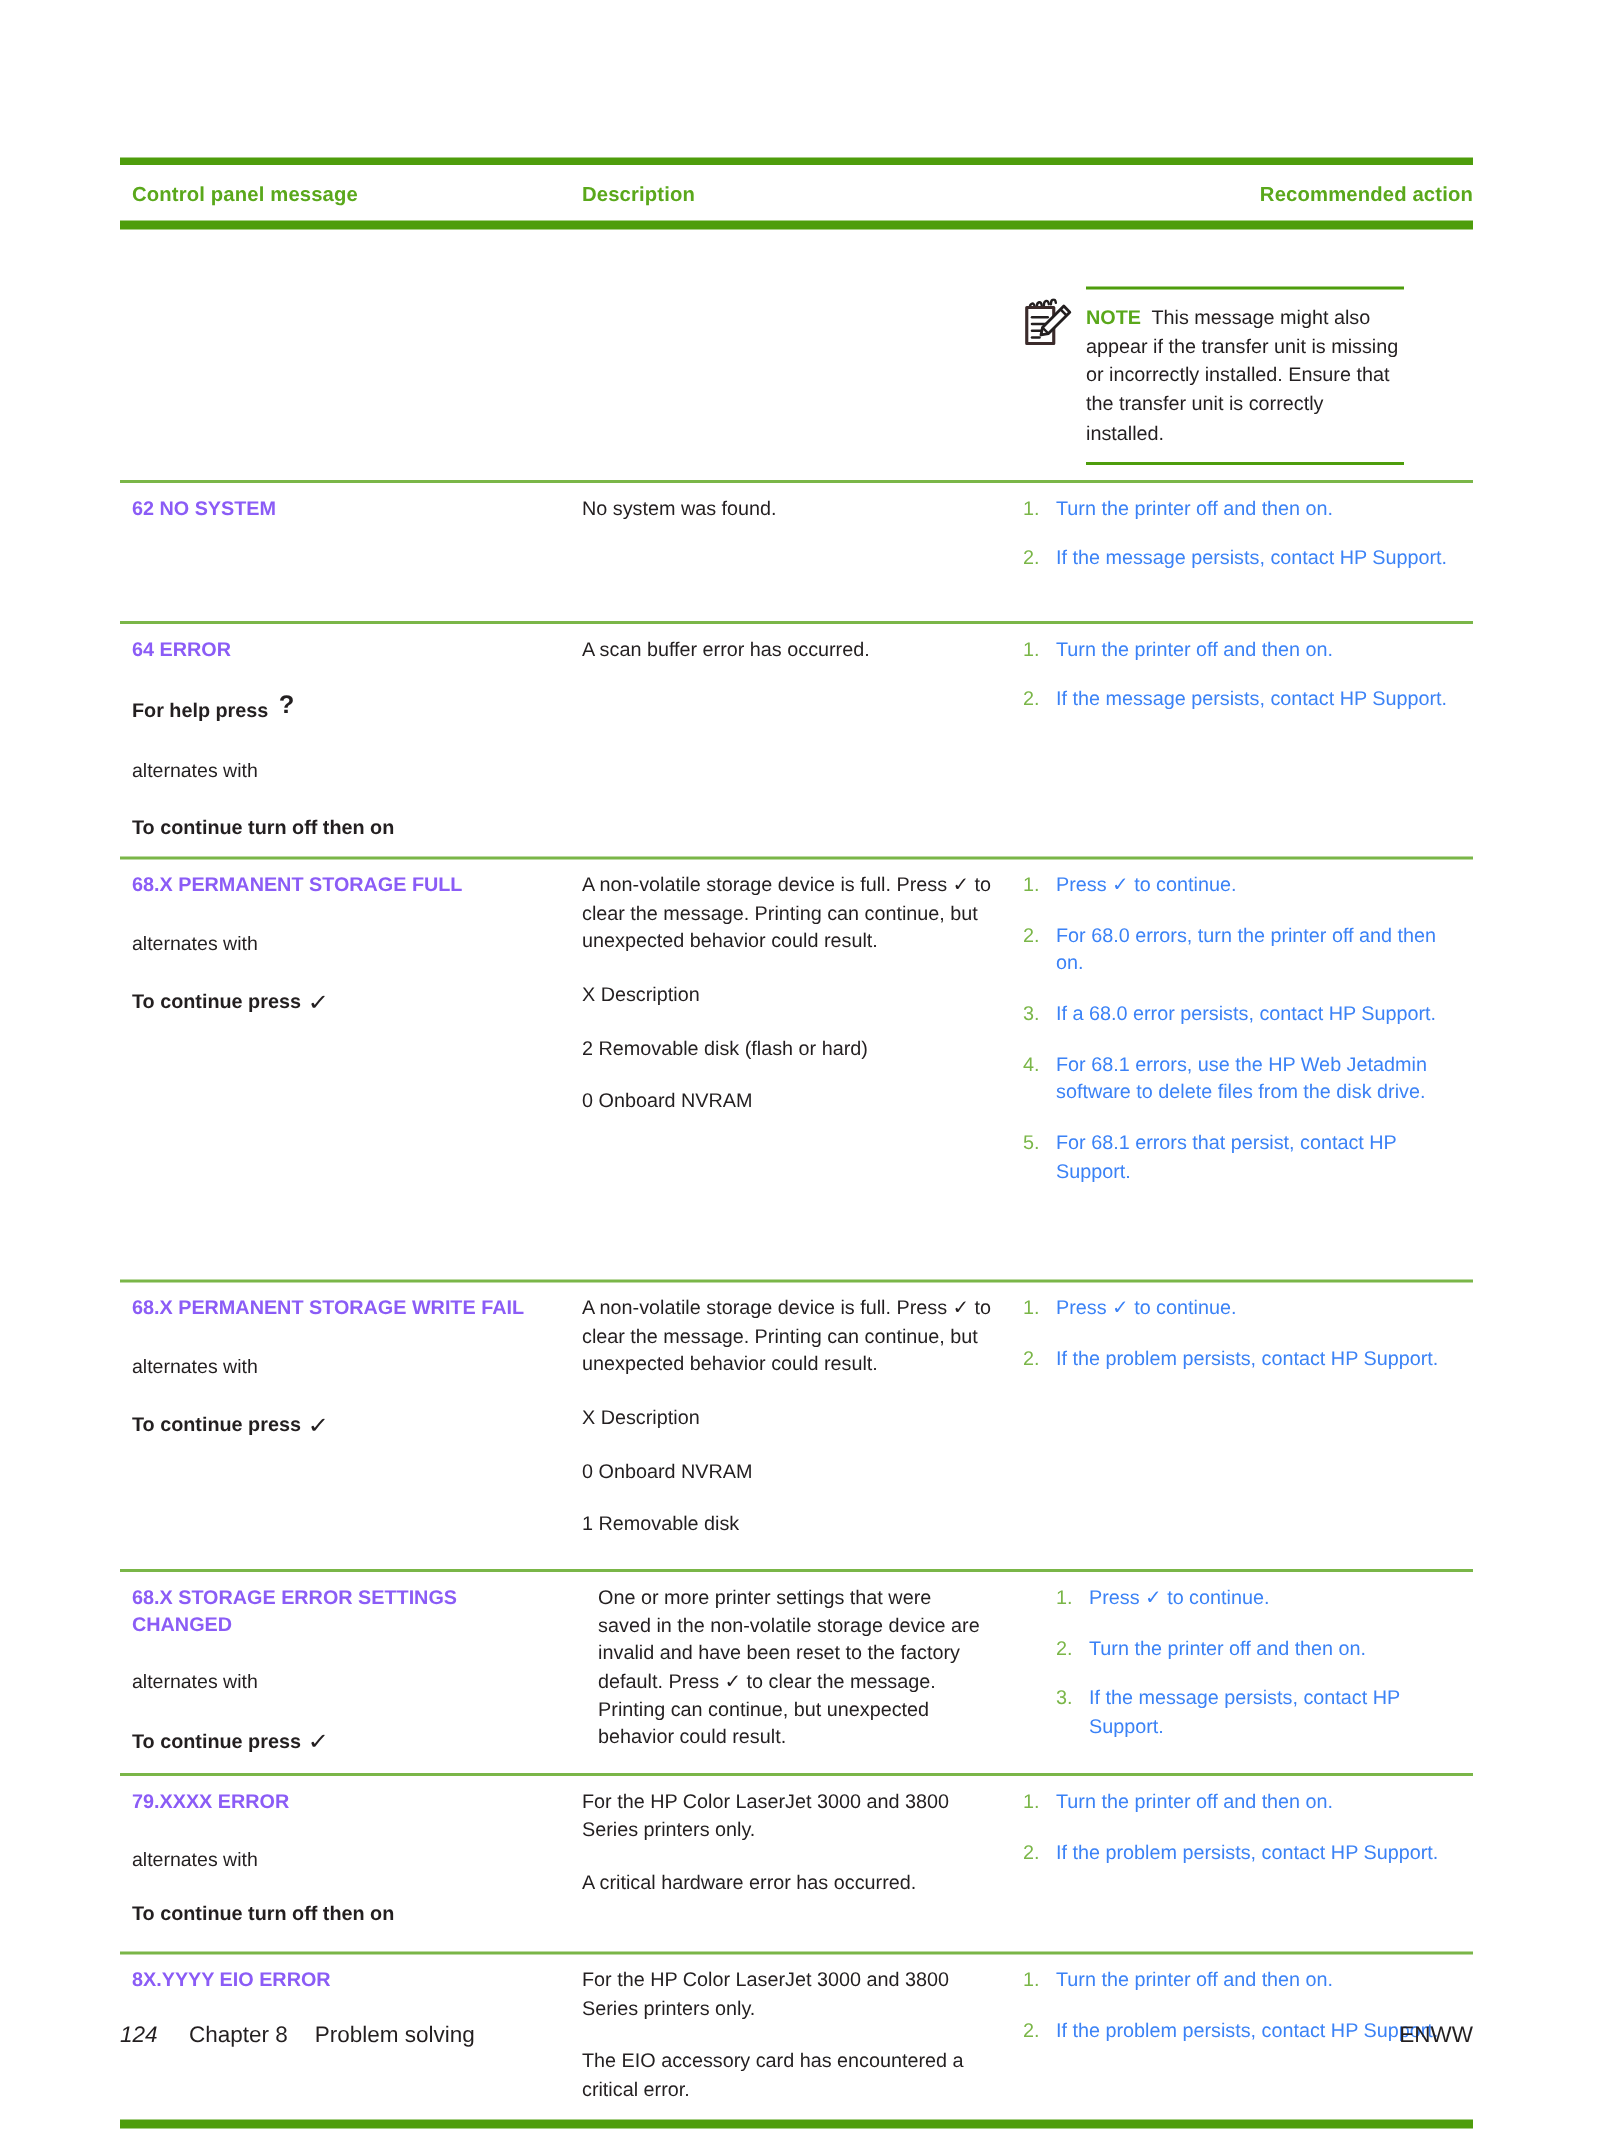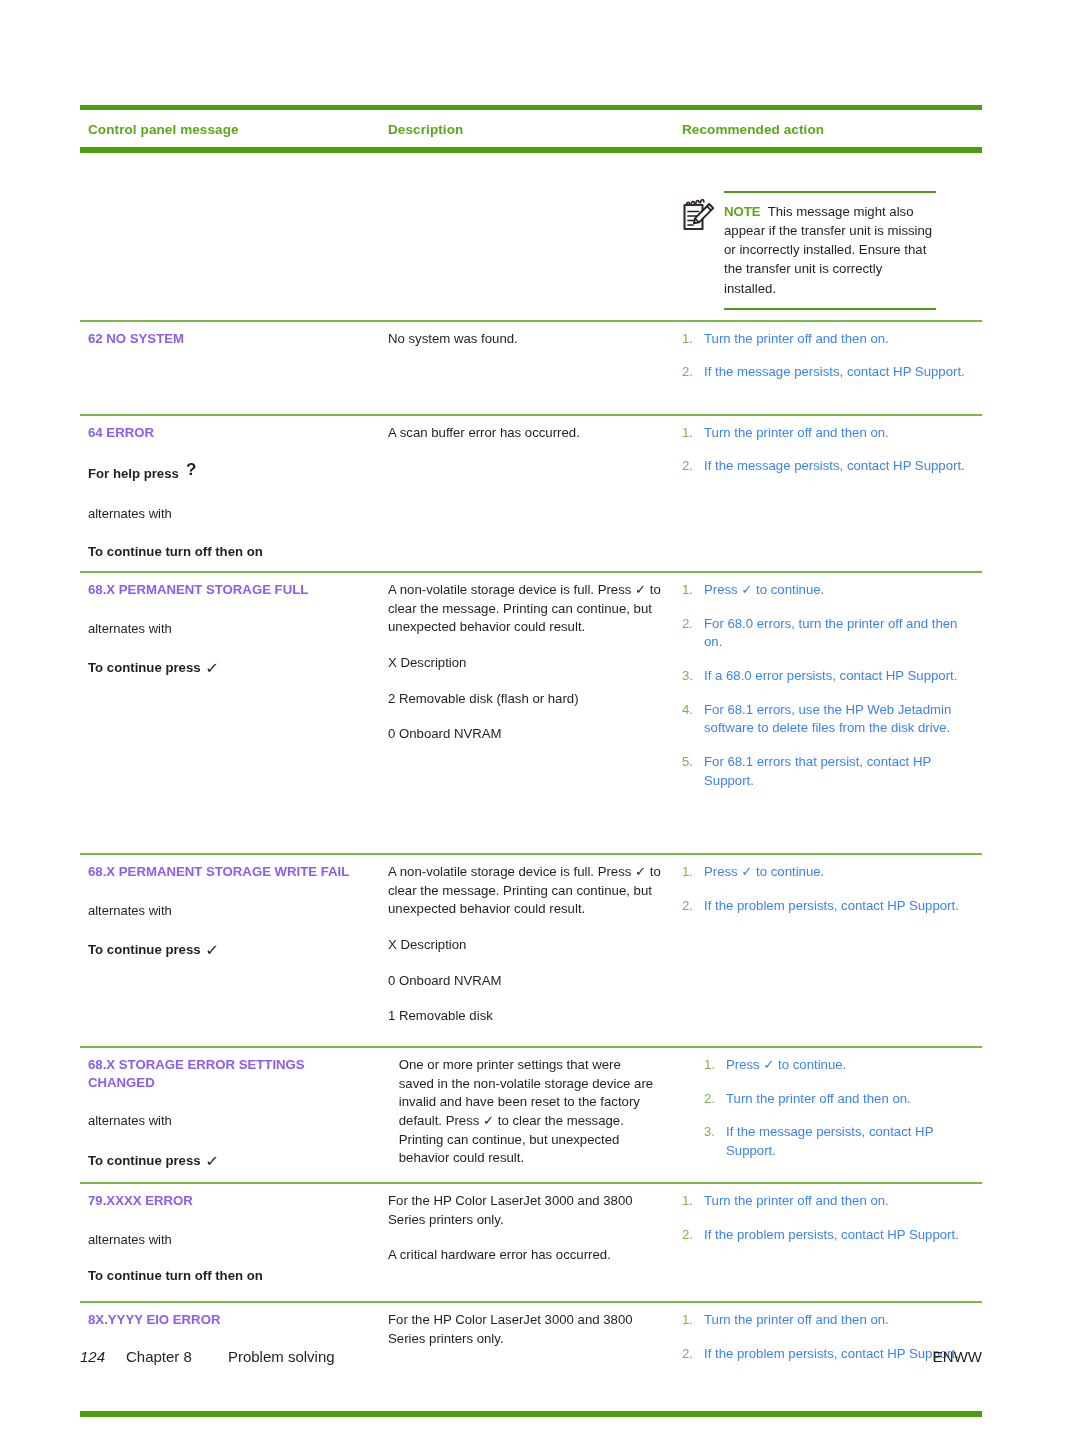--- a/index.html
+++ b/index.html
@@ -55,21 +55,21 @@
     padding: 12px 0 10px 0;
   }
   .th {
     color: #5aa81b;
     font-weight: bold;
     font-size: 13.5px;
     letter-spacing: .1px;
   }
   .col1 { width: 300px; padding-left: 8px; box-sizing: border-box; }
   .col2 { width: 297px; padding-left: 8px; box-sizing: border-box; }
-  .col3 { width: 305px; padding-left: 5px; box-sizing: border-box; }
+  .col3 { width: 305px; padding-left: 5px; box-sizing: border-box; text-align: right; }
 
   
   .trow {
     display: flex;
     align-items: flex-start;
     padding: 8px 0 10px 0;
   }
   .cell { box-sizing: border-box; }
 
   .c1 { width: 300px; padding-left: 8px; padding-right: 6px; }
@@ -200,21 +200,21 @@
     position: absolute;
     left: 80px;
     top: 1348px;
     width: 902px;
     display: flex;
     align-items: baseline;
     font-size: 15px;
     color: #231f20;
   }
   .f-page { width: 46px; font-style: italic; }
-  .f-chapter { font-weight: normal; margin-right: 36px; }
+  .f-chapter { font-weight: normal; margin-right: 18px; }
   .f-title { flex: 1 1 auto; }
   .f-right { font-weight: normal; }
 </style>
 </head>
 <body>
 
 <div class="page">
 
   <div class="msg-table">
 
@@ -441,20 +441,21 @@
     </div>
 
     <div class="rule-row"></div>
 
     <div class="trow" style="min-height:90px;">
       <div class="cell c1">
         <div class="msg-title">8X.YYYY EIO ERROR</div>
       </div>
       <div class="cell c2">
         <p class="desc-p">For the HP Color LaserJet 3000 and 3800 Series printers only.</p>
+        <p class="desc-p">The EIO accessory card has encountered a critical error.</p>
       </div>
       <div class="cell c3">
         <ul class="actions">
           <li>
             <span class="act-num">1.</span>
             <span class="act-txt">Turn the printer off and then on.</span>
           </li>
           <li>
             <span class="act-num">2.</span>
             <span class="act-txt">If the problem persists, contact HP Support.</span>

